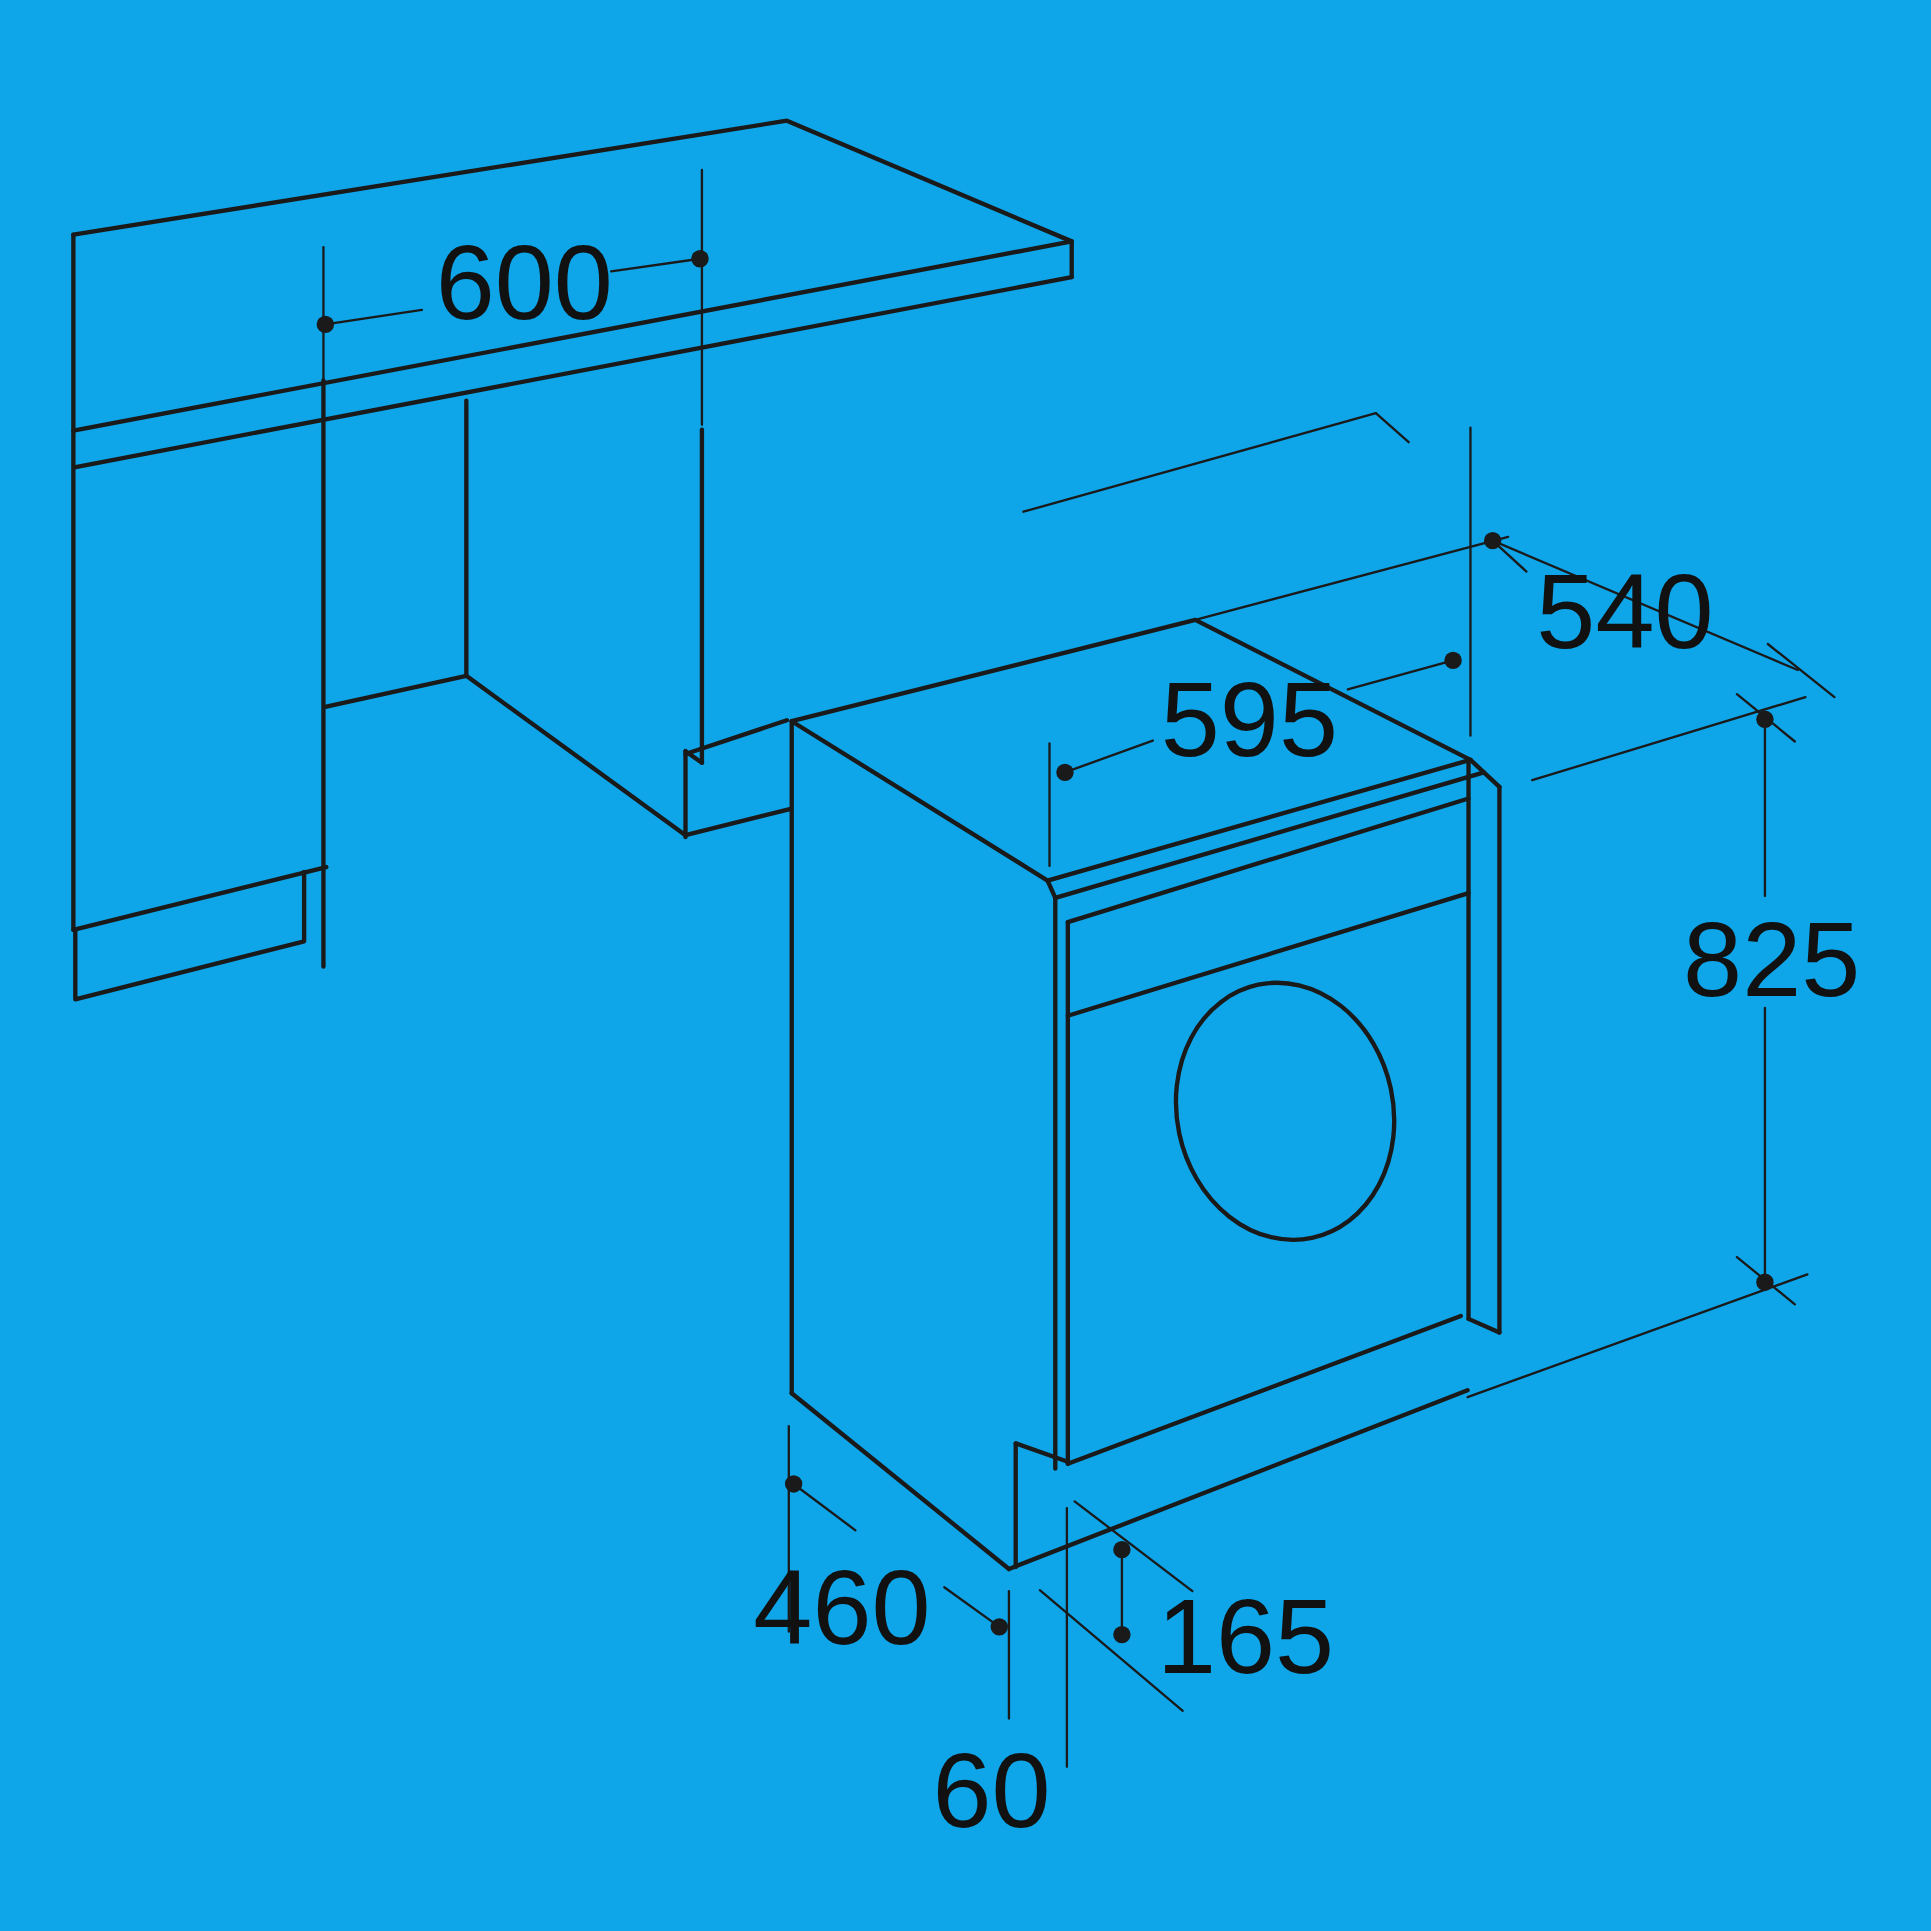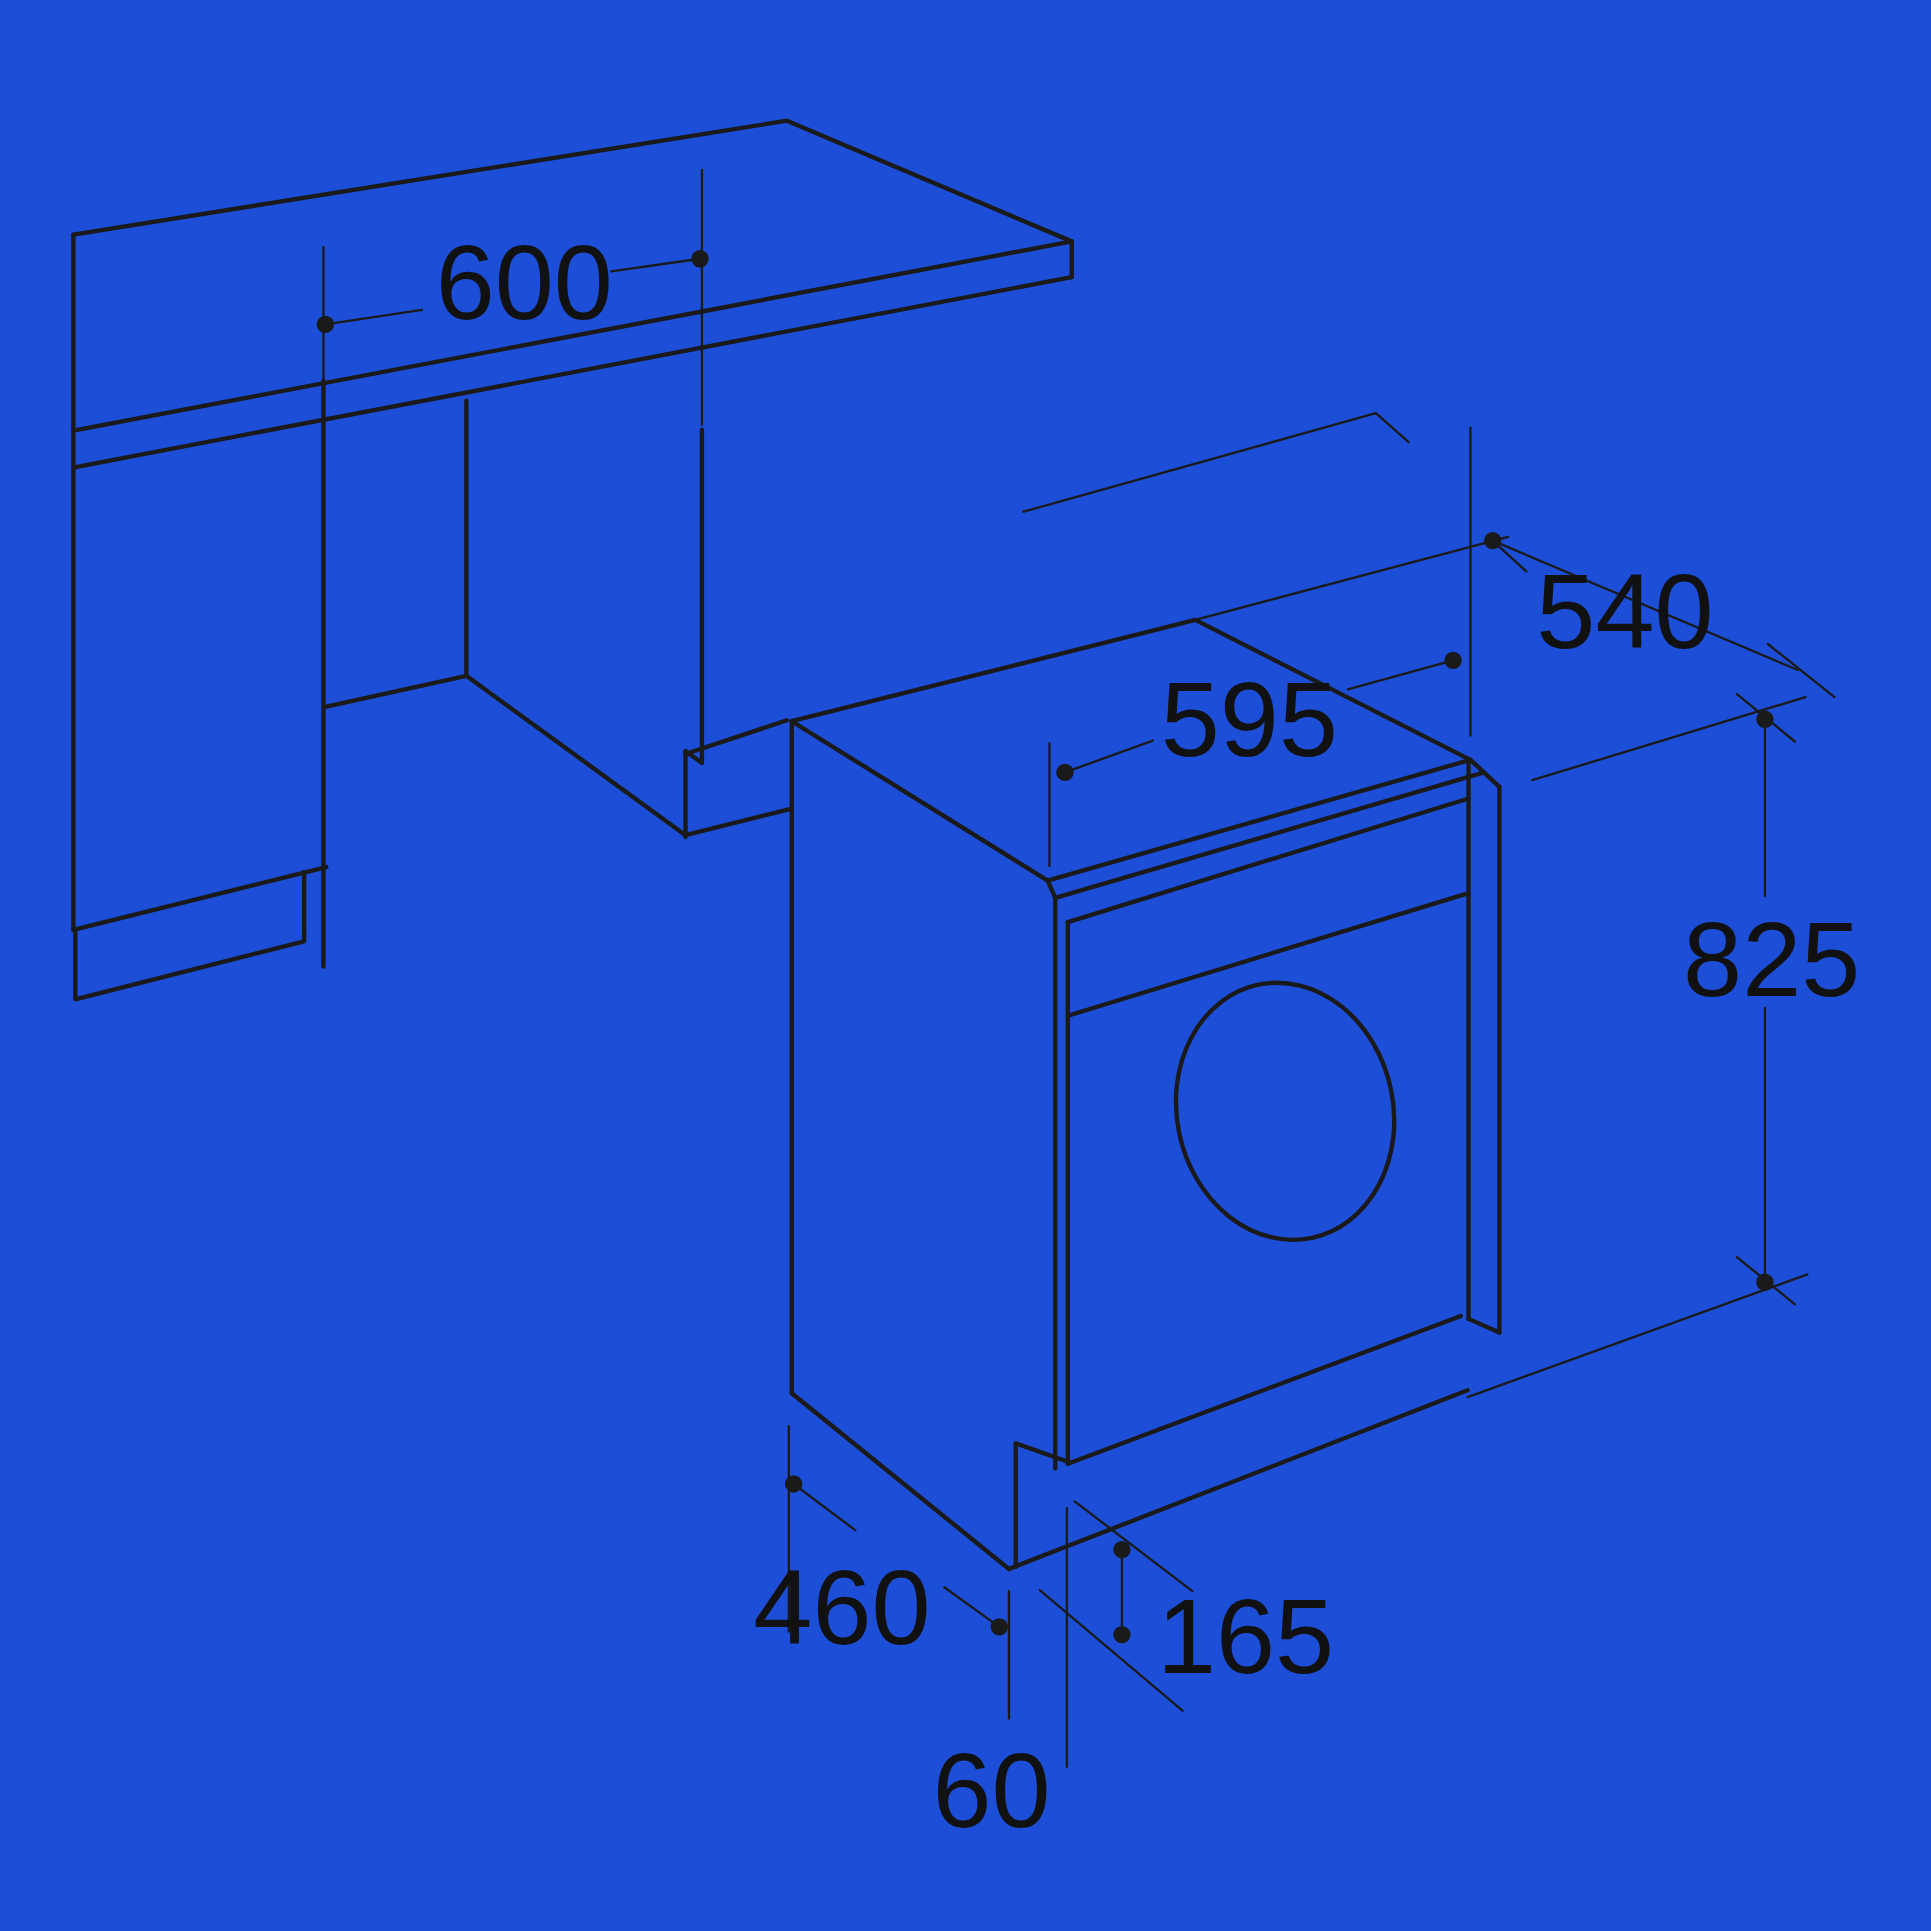--- a/index.html
+++ b/index.html
@@ -1,16 +1,16 @@
 <!DOCTYPE html>
 <html><head>
 <meta charset="utf-8">
 <style>
   html,body{margin:0;padding:0;background:#ffffff;}
-  .stage{width:1931px;height:1931px;position:relative;background:#1d4ed8;overflow:hidden;}
+  .stage{width:1931px;height:1931px;position:relative;background:#0ea5e9;overflow:hidden;}
   svg{position:absolute;left:0;top:0;}
   .struct{fill:none;stroke:#1a1a1a;stroke-width:4.5;stroke-linecap:round;stroke-linejoin:round;}
   .thin{fill:none;stroke:#1a1a1a;stroke-width:2.4;stroke-linecap:round;}
   .dot{fill:#1a1a1a;stroke:none;}
   .dimtext{font-family:"Liberation Sans", "DejaVu Sans", sans-serif;font-size:110px;fill:#111111;text-anchor:middle;}
 </style>
 </head>
 <body>
 
 <div class="stage">

